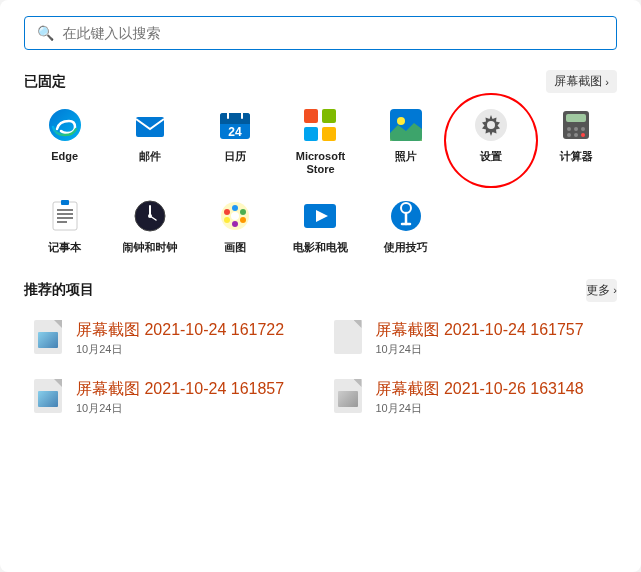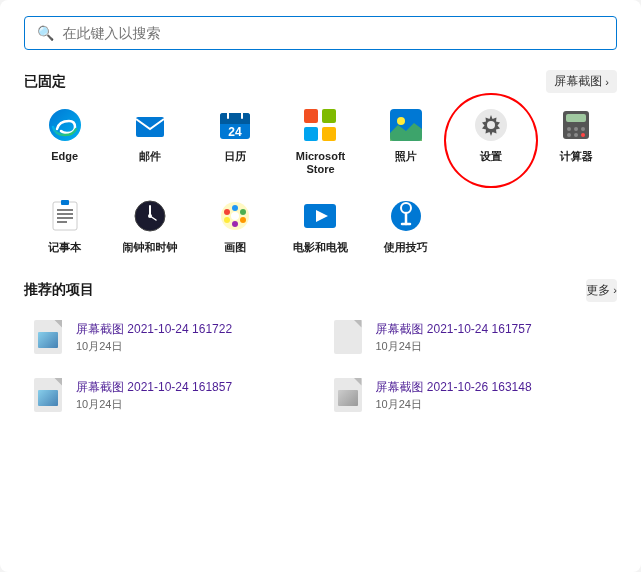--- a/index.html
+++ b/index.html
@@ -155,21 +155,21 @@
       cursor: pointer;
     }
     .rec-icon {
       width: 32px;
       height: 36px;
       margin-right: 10px;
       flex-shrink: 0;
       position: relative;
     }
     .rec-info { display: flex; flex-direction: column; }
-    .rec-name { font-size: 12px; color: #4c1d95; font-weight: 500; }
+    .rec-name { font-size: 16px; color: #c2410c; font-weight: 500; }
     .rec-date { font-size: 11px; color: #666; margin-top: 1px; }
 
     
     .icon-edge { background: transparent; }
     .icon-mail { background: transparent; }
     .icon-calendar { background: transparent; }
     .icon-store { background: transparent; }
     .icon-photos { background: transparent; }
     .icon-settings { background: transparent; }
     .icon-calc { background: transparent; }

